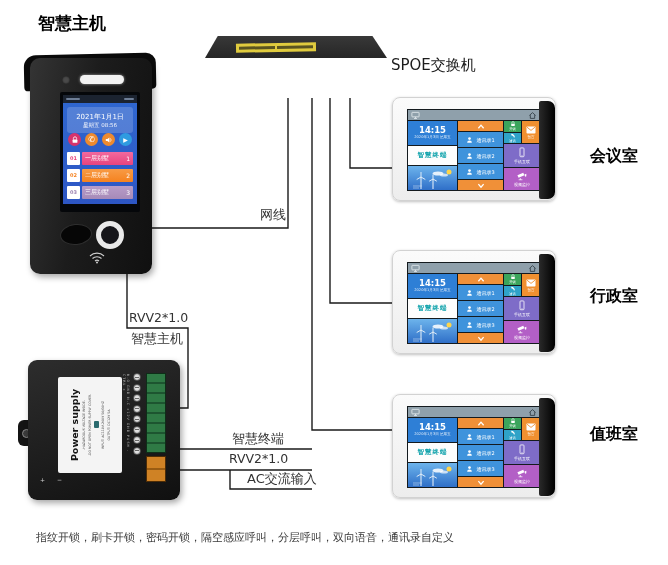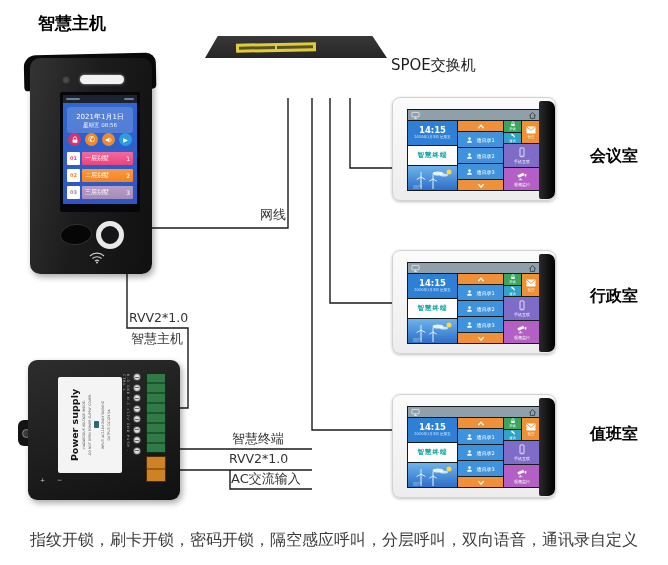--- a/index.html
+++ b/index.html
@@ -9,21 +9,21 @@
   svg{display:block;}
 
   
   .wires{position:absolute;left:0;top:0;z-index:1;}
 
   
   .main-title{left:38px;top:12px;font-size:17px;font-weight:bold;color:#000;z-index:3;}
   .spoe-label{left:391px;top:56px;font-size:15px;color:#1c1c1c;z-index:3;}
   .cable-label{z-index:3;color:#333;font-size:13px;white-space:nowrap;}
   .room-label{left:590px;font-size:16px;font-weight:bold;color:#000;z-index:3;white-space:nowrap;}
-  .caption{left:30px;top:530px;width:630px;font-size:16px;color:#3a3a3a;z-index:3;white-space:nowrap;}
+  .caption{left:36px;top:530px;width:630px;font-size:11px;color:#3a3a3a;z-index:3;white-space:nowrap;}
 
   
   .intercom{left:24px;top:54px;width:132px;height:222px;z-index:2;}
   .ic-hood{position:absolute;left:0;top:0;width:132px;height:36px;background:#0b0b0b;border-radius:12px 10px 4px 4px;transform:rotate(-1.2deg);}
   .ic-body{position:absolute;left:6px;top:4px;width:122px;height:216px;border-radius:10px;
            background:linear-gradient(100deg,#343434 0%,#1c1c1c 45%,#101010 100%);box-shadow:2px 3px 6px rgba(0,0,0,.35);}
   .ic-cam{position:absolute;left:32px;top:18px;width:8px;height:8px;border-radius:50%;background:#4a4a4a;box-shadow:inset 0 0 2px #000;}
   .ic-light{position:absolute;left:50px;top:17px;width:44px;height:9px;border-radius:5px;background:#f2f2f2;box-shadow:0 0 3px rgba(255,255,255,.6);}
   .ic-screen{position:absolute;left:30px;top:34px;width:80px;height:120px;background:#05070a;border-radius:2px;padding:3px;box-sizing:border-box;}
   .ic-status{height:8px;background:#1b2330;display:flex;justify-content:space-between;align-items:center;padding:0 3px;}
@@ -123,21 +123,21 @@
     <polyline points="230,470 230,489 312,489" fill="none" stroke="#1a1a1a" stroke-width="1.4"></polyline>
   </svg>
 
   <div class="abs spoe-label">SPOE交换机</div>
   <div class="abs main-title">智慧主机</div>
   <div class="abs cable-label" style="left:260px;top:206px;">网线</div>
   <div class="abs cable-label" style="left:129px;top:310px;font-size:12.5px;">RVV2*1.0</div>
   <div class="abs cable-label" style="left:131px;top:330px;">智慧主机</div>
   <div class="abs cable-label" style="left:232px;top:430px;">智慧终端</div>
   <div class="abs cable-label" style="left:229px;top:451px;font-size:12.5px;">RVV2*1.0</div>
-  <div class="abs cable-label" style="left:231px;top:470px;">AC交流输入</div>
+  <div class="abs cable-label" style="left:231px;top:470px;padding-left:16px;">AC交流输入</div>
 
   <div class="abs room-label" style="top:146px;">会议室</div>
   <div class="abs room-label" style="top:286px;">行政室</div>
   <div class="abs room-label" style="top:424px;">值班室</div>
 
   <div class="abs caption">指纹开锁，刷卡开锁，密码开锁，隔空感应呼叫，分层呼叫，双向语音，通讯录自定义</div>
 
   <div class="abs intercom">
     <div class="ic-hood"></div>
     <div class="ic-body">

